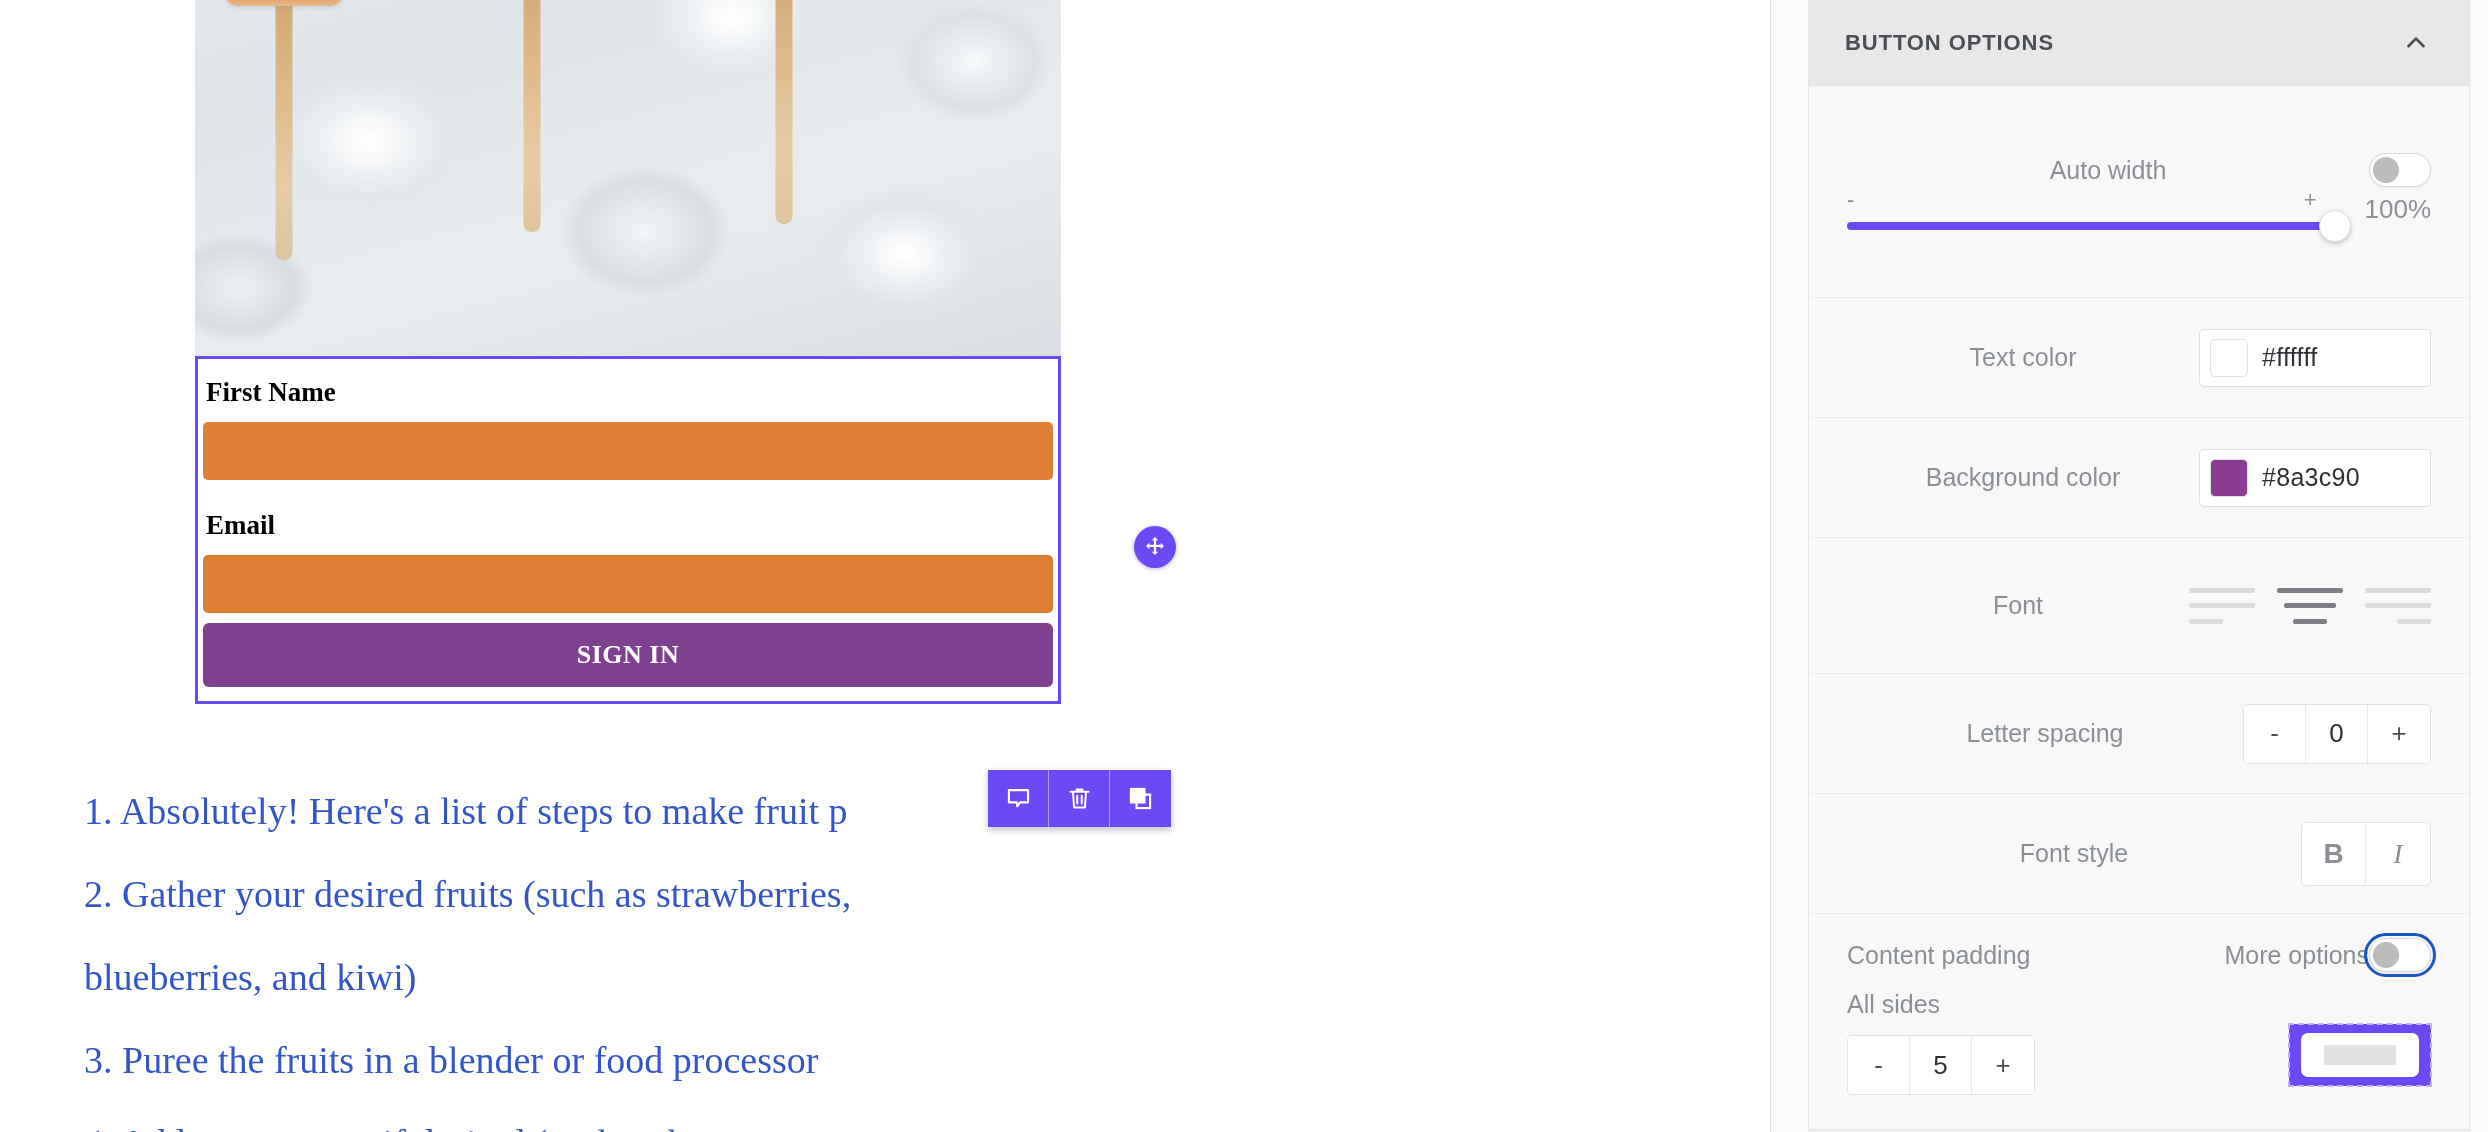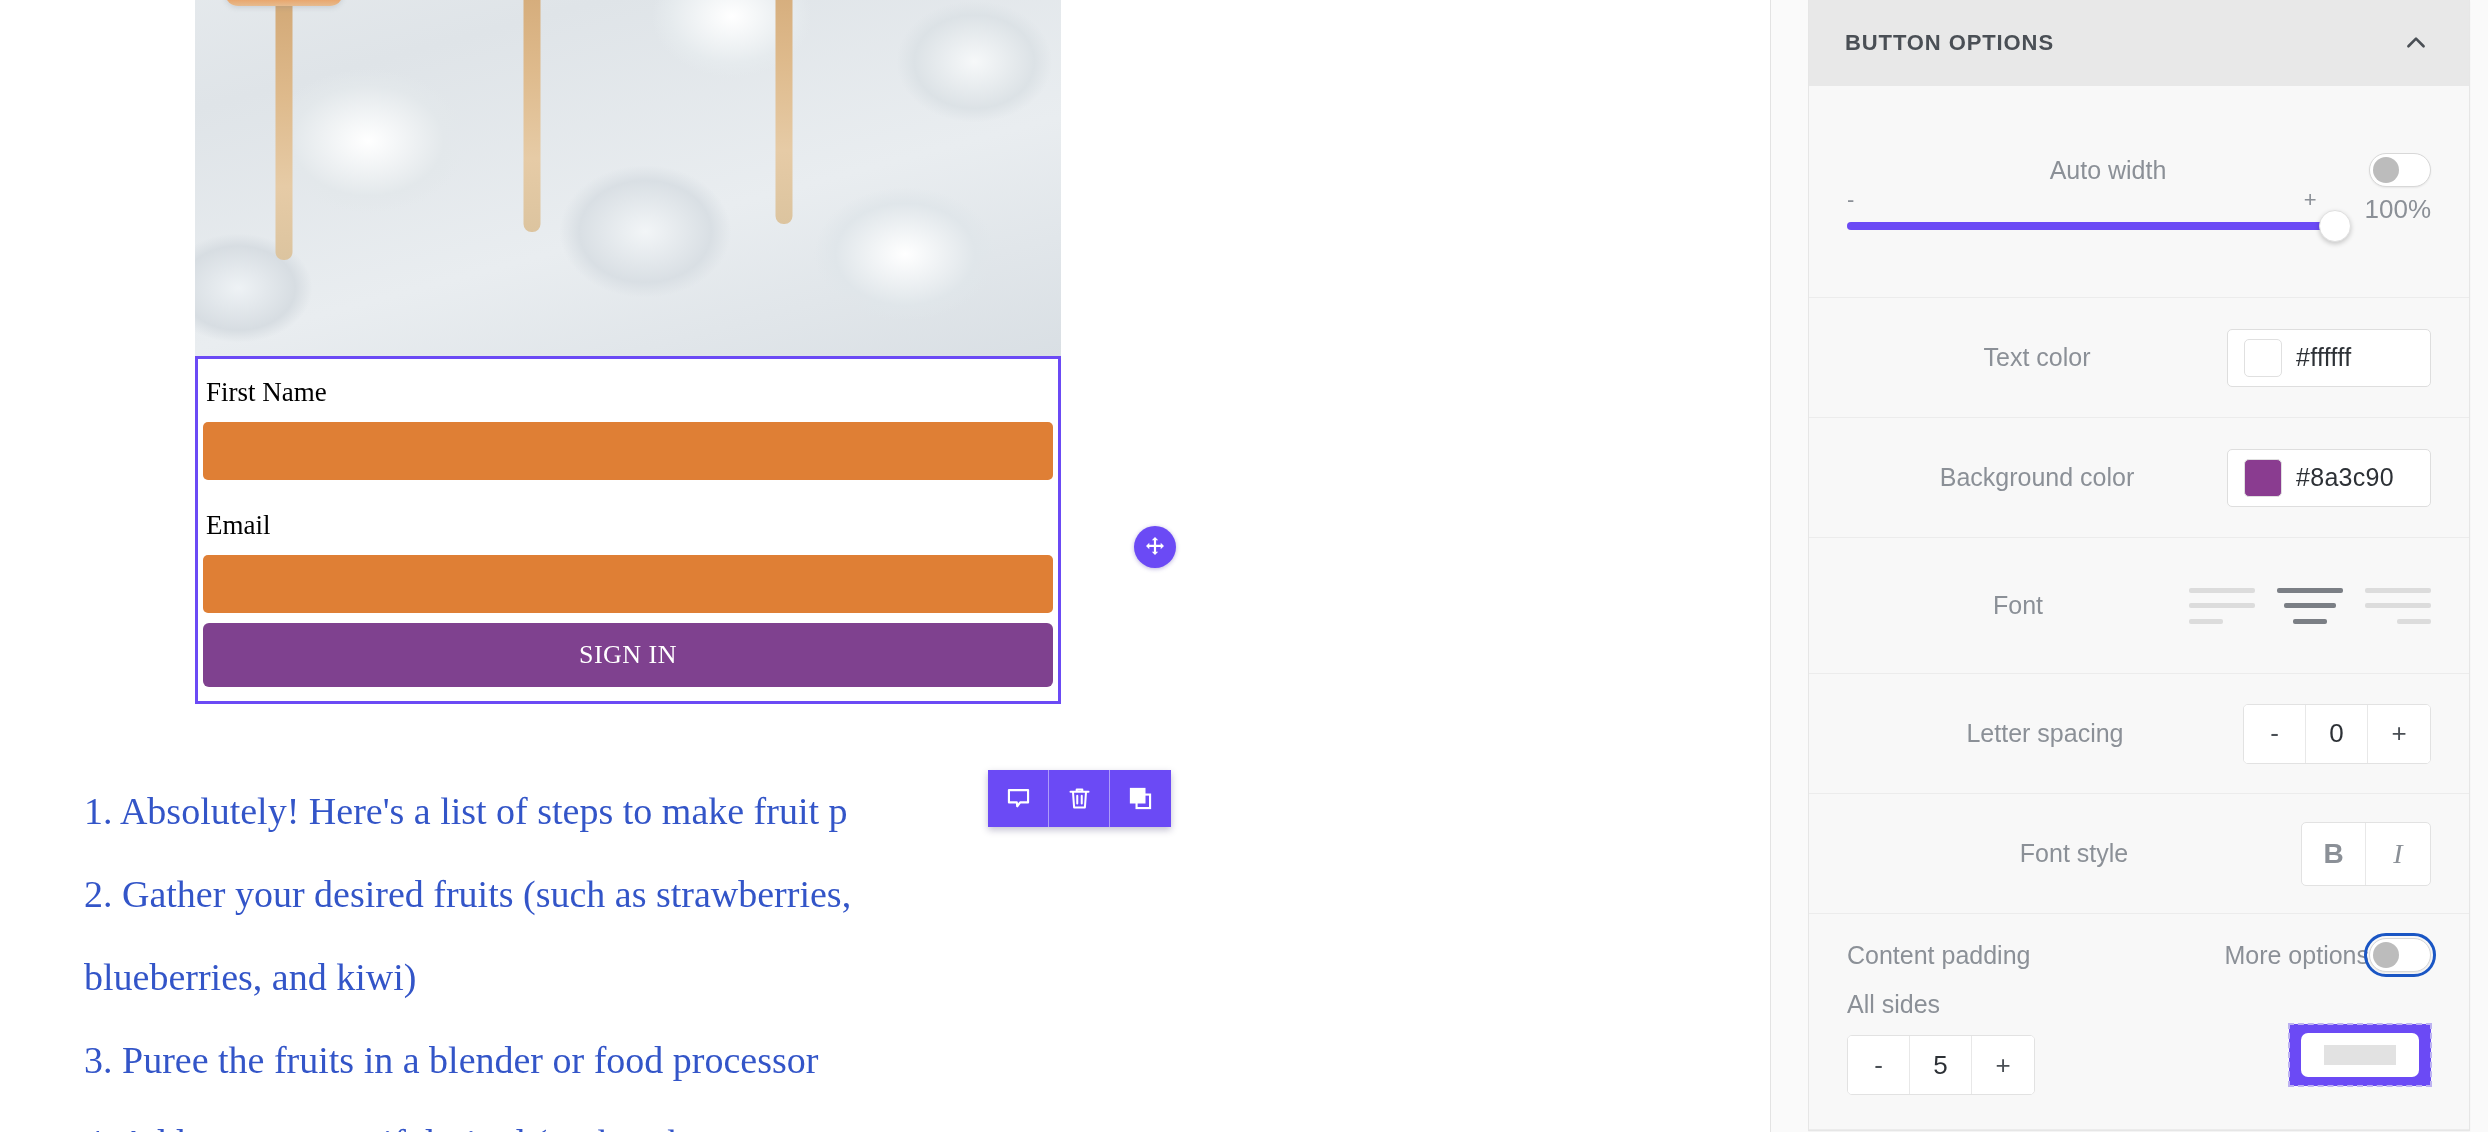--- a/index.html
+++ b/index.html
@@ -203,25 +203,25 @@
     background: #ffffff; border: 1px solid #e0e0e0;
     transform: translate(-50%,-50%);
     box-shadow: 0 2px 5px rgba(0,0,0,.2);
     cursor: grab;
   }
   .slider-value { font-size: 26px; color: #8b9097; margin-left: 30px; white-space: nowrap; }
 
   
   .color-field {
     display: flex; align-items: center;
-    width: 204px; height: 58px;
+    width: 232px; height: 58px;
     background: #ffffff;
     border: 1px solid #dedede;
     border-radius: 5px;
-    padding: 0 16px;
+    padding: 0 10px;
     cursor: pointer;
   }
   .swatch { width: 38px; height: 38px; border-radius: 5px; border: 1px solid #e0e0e0; flex: none; }
   .color-hex { font-size: 25px; color: #2d3136; margin-left: 14px; letter-spacing: .3px; }
 
   
   .align-group { display: flex; gap: 22px; }
   .align-btn { width: 66px; height: 42px; display: flex; flex-direction: column; justify-content: space-between; padding: 3px 0; cursor: pointer; }
   .align-btn span { height: 5px; border-radius: 2px; background: #dcdcdc; display: block; }
   .align-btn.active span { background: #7b7f85; }
@@ -292,21 +292,21 @@
             <div class="body"></div>
           </div>
         <div class="pop pop2">
             <div class="stick"></div>
           </div>
         <div class="pop pop3">
             <div class="stick"></div>
           </div>
       </div>
 
-      <div class="form-block" style="border-color: rgb(107, 74, 245);">
+      <div class="form-block" style="border-color: rgb(107, 74, 245); font-weight: bold;">
         <div class="field-label">First Name</div>
         <div class="field-input" style="background: rgb(223, 127, 53);"></div>
         <div class="gap-a"></div>
         <div class="field-label">Email</div>
         <div class="field-input" style="background: rgb(223, 127, 53);"></div>
         <div class="gap-b"></div>
         <div class="signin-btn" style="background: rgb(127, 65, 143); color: rgb(255, 255, 255);">SIGN IN</div>
       </div>
 
     </div>

